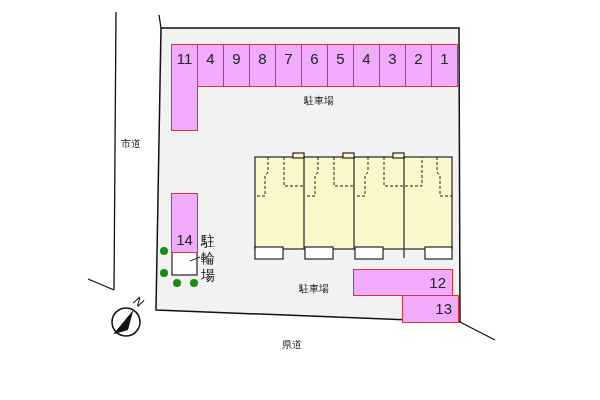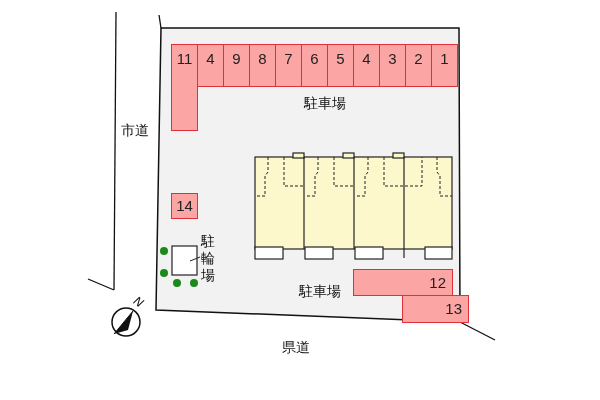--- a/index.html
+++ b/index.html
@@ -1,19 +1,19 @@
 <!DOCTYPE html>
 <html><head>
 <meta charset="utf-8">
 <style>
   html, body { margin: 0; padding: 0; background: #ffffff; }
   body { width: 600px; height: 400px; position: relative; overflow: hidden; font-family: "DejaVu Sans", "Liberation Sans", sans-serif; }
   svg { position: absolute; left: 0; top: 0; }
-  .lbl { position: absolute; color: #111; font-size: 14px; line-height: 1; white-space: nowrap; }
-  .space { position: absolute; background: #fca5a5; border: 1px solid #e0303a; box-sizing: border-box; font-family: "Liberation Sans", sans-serif; font-size: 15px; color: #222; }
+  .lbl { position: absolute; color: #111; font-size: 10px; line-height: 1; white-space: nowrap; }
+  .space { position: absolute; background: #f0abfc; border: 1px solid #e0303a; box-sizing: border-box; font-family: "Liberation Sans", sans-serif; font-size: 15px; color: #222; }
   .space .num { position: absolute; top: 5px; left: 0; right: 0; text-align: center; }
   .space.right .num { text-align: center; right: 6px; left: auto; top: 4px; }
   .space.bottom .num { top: auto; bottom: 4px; }
   .vert { width: 14px; font-size: 14px; line-height: 17px; white-space: normal; text-align: center; }
 </style>
 </head>
 <body>
 
 <svg width="600" height="400" viewBox="0 0 600 400">
 
@@ -95,34 +95,34 @@
 <div class="space" style="left:379px;top:44px;width:27px;height:43px;">
     <span class="num">3</span>
   </div>
 <div class="space" style="left:405px;top:44px;width:27px;height:43px;">
     <span class="num">2</span>
   </div>
 <div class="space" style="left:431px;top:44px;width:27px;height:43px;">
     <span class="num">1</span>
   </div>
 
-<div class="space bottom" style="left:171px;top:193px;width:27px;height:26px;">
+<div class="space bottom" style="left:171px;top:193px;width:27px;height:60px;">
     <span class="num">14</span>
   </div>
 
 <div class="space right" style="left:353px;top:269px;width:100px;height:27px;">
     <span class="num">12</span>
   </div>
-<div class="space right" style="left:402px;top:295px;width:67px;height:28px;">
+<div class="space right" style="left:402px;top:295px;width:57px;height:28px;">
     <span class="num">13</span>
   </div>
 
 <div class="lbl" style="left:304px;top:96px;">駐車場</div>
 <div class="lbl" style="left:299px;top:284px;">駐車場</div>
-<div class="lbl" style="left:121px;top:123px;">市道</div>
+<div class="lbl" style="left:121px;top:139px;">市道</div>
 <div class="lbl" style="left:282px;top:340px;">県道</div>
 
 <div class="lbl vert" style="left:201px;top:233px;text-align:center;">
   <span>駐</span>
   <span>輪</span>
   <span>場</span>
 </div>
 
 <div class="lbl" style="left:134px;top:296px;font-style:italic;font-size:12px;transform:rotate(35deg);">N</div>
 

